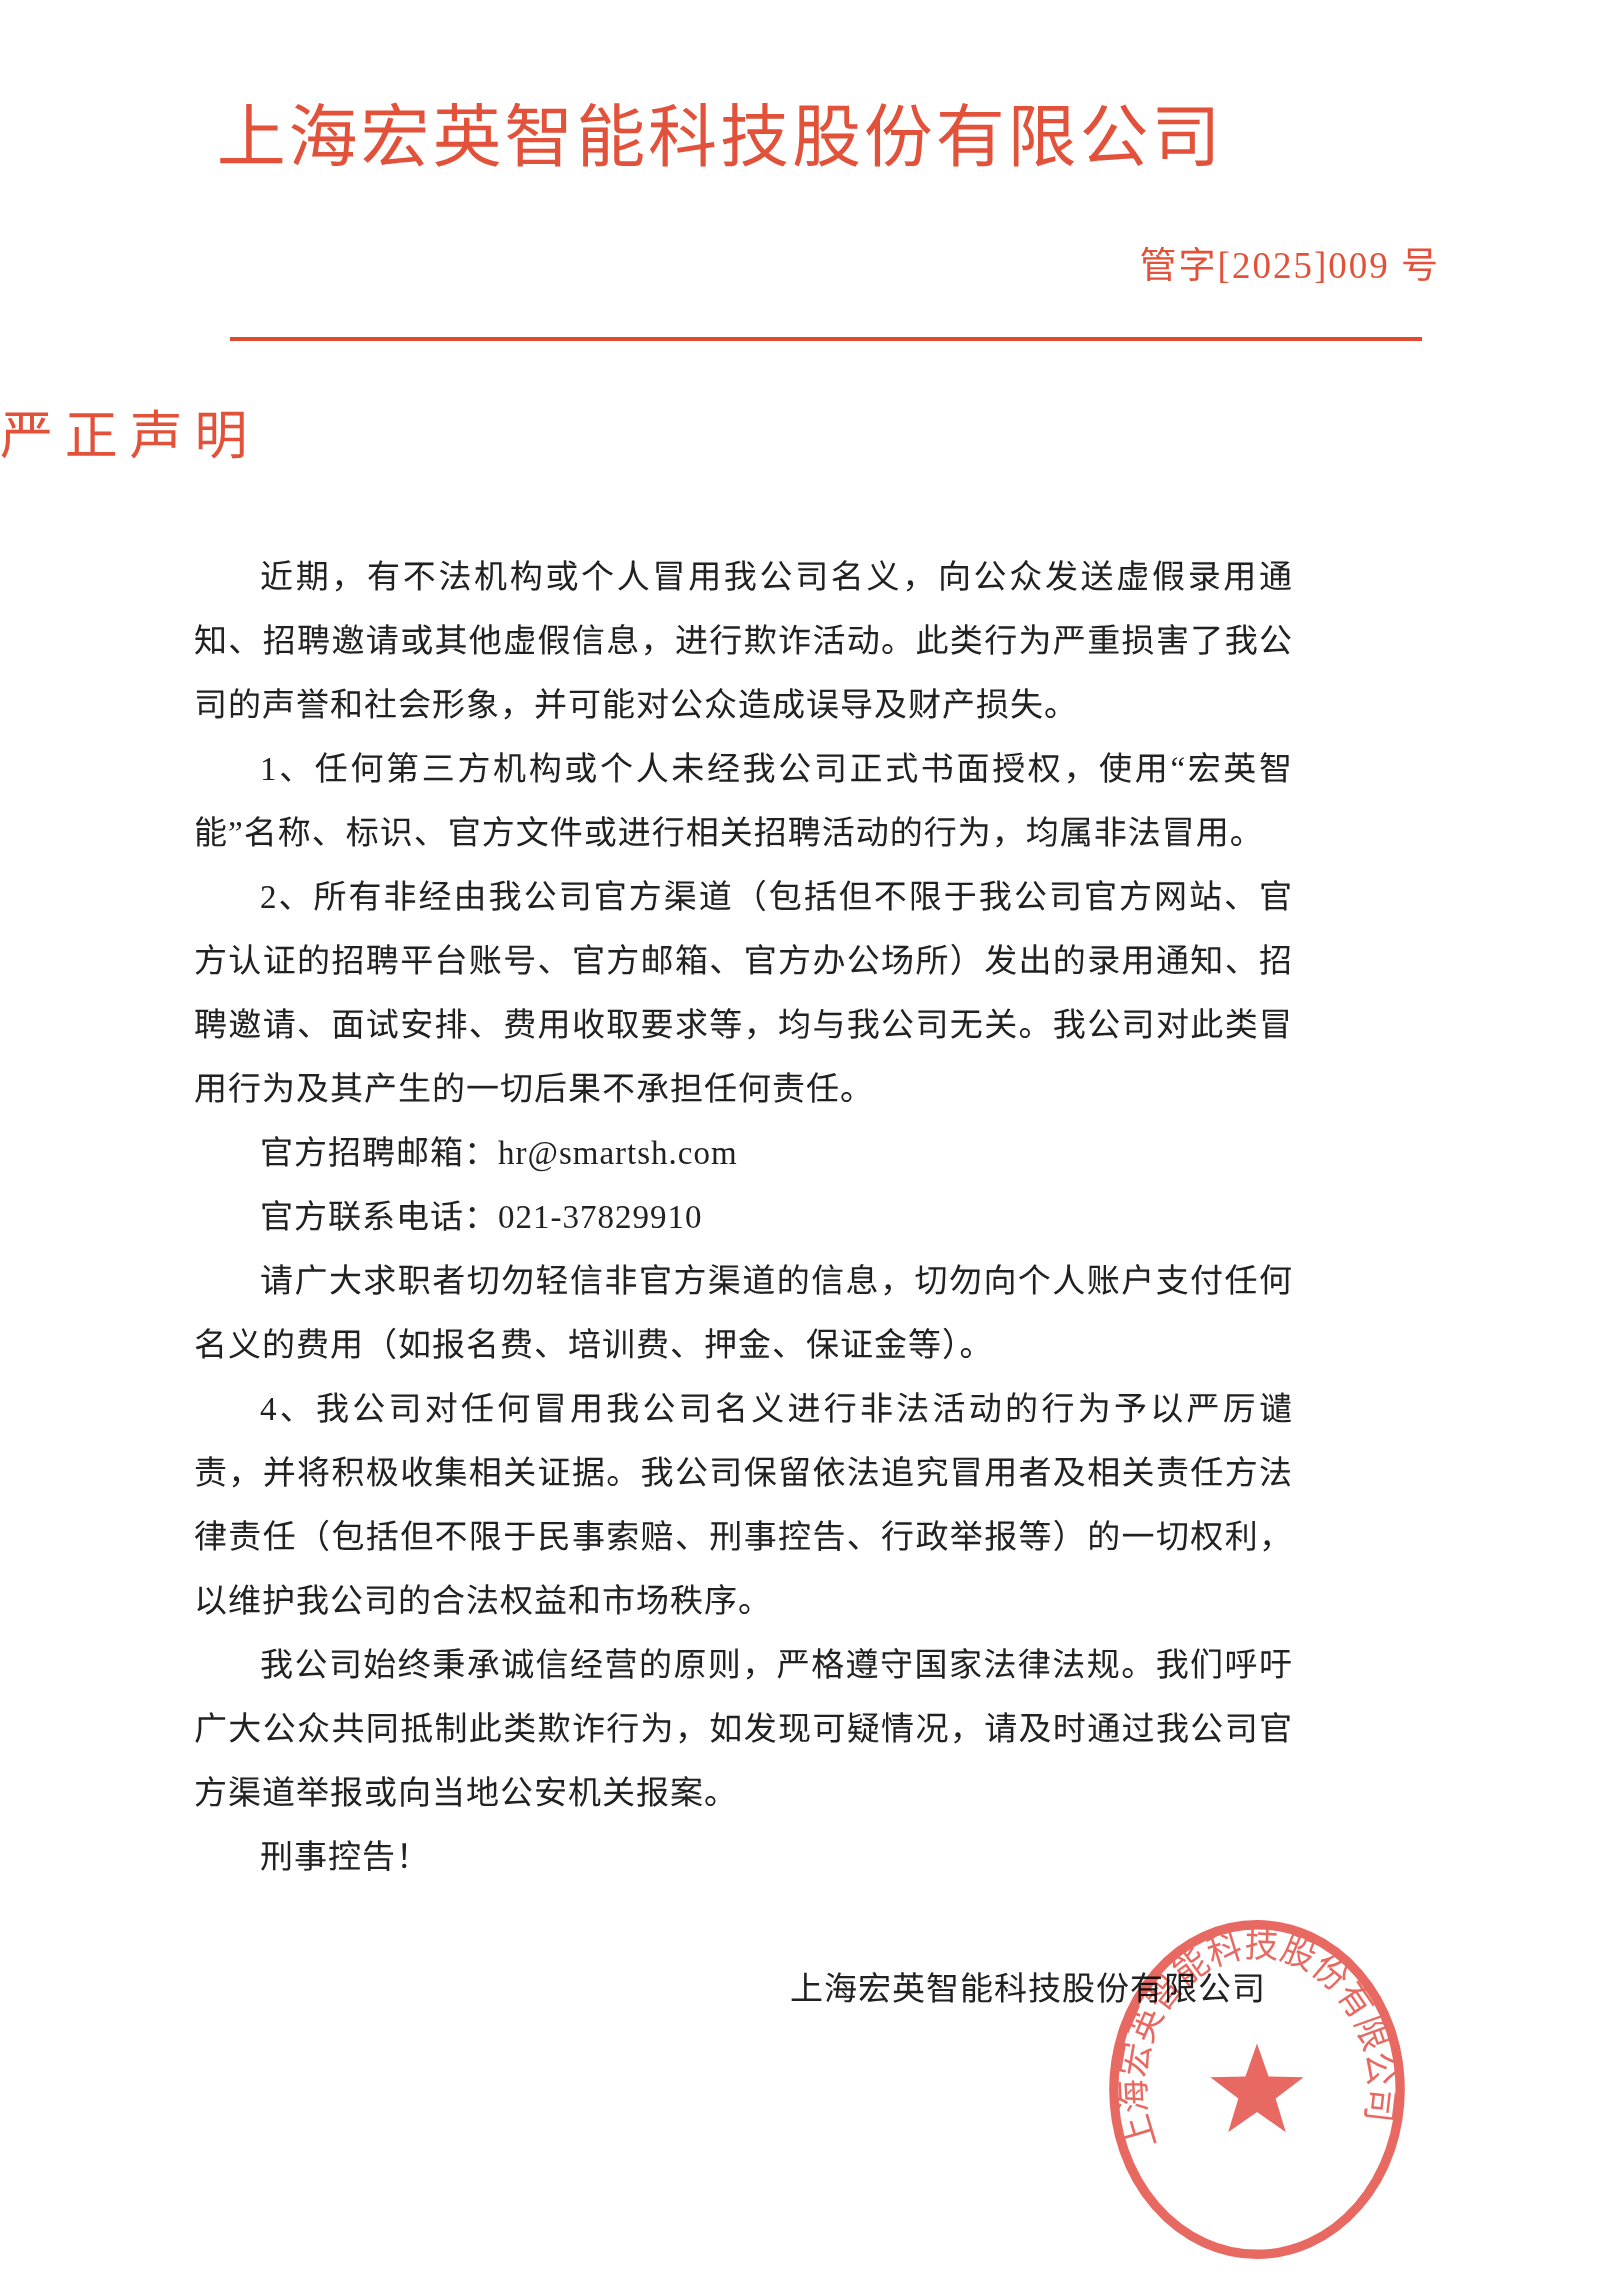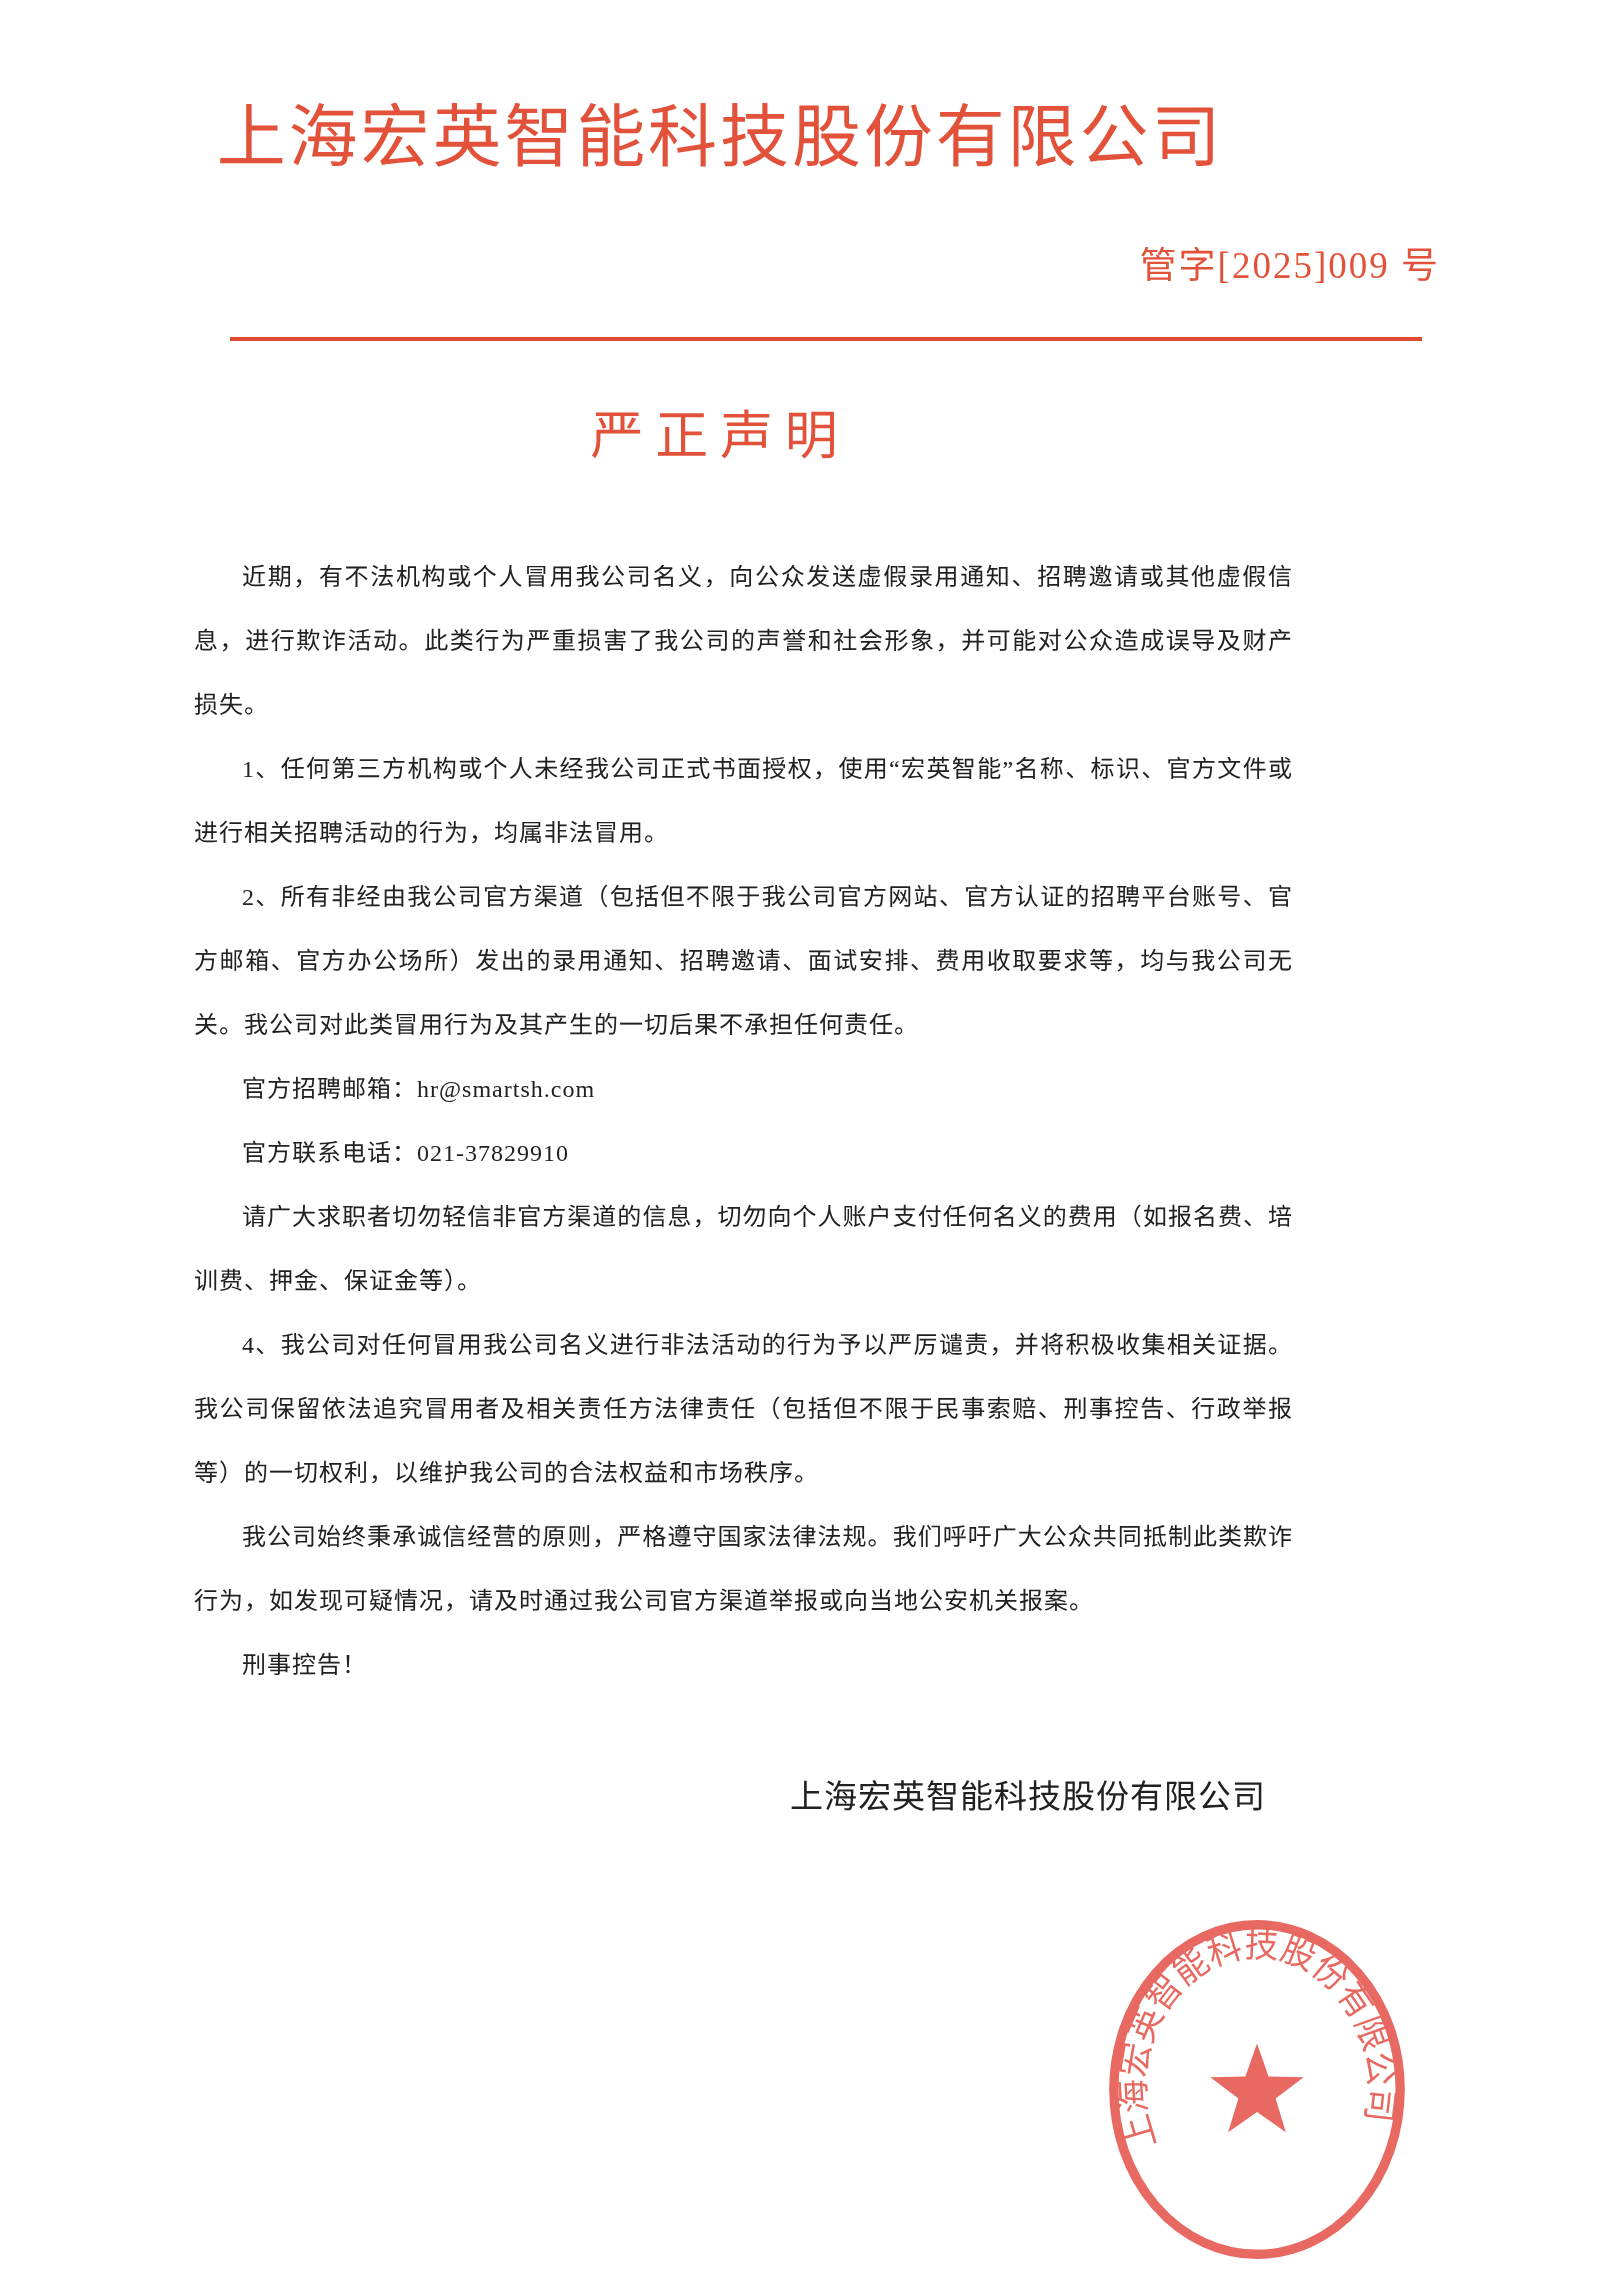--- a/index.html
+++ b/index.html
@@ -35,30 +35,29 @@
     color: #e2523a;
   }
   .red-rule {
     margin: 53px 0 0 230px;
     width: 1192px;
     height: 3.9px;
     background: #df4a31;
   }
   .statement-title {
     margin-top: 69px;
-    text-align: center;
     font-size: 53px;
     line-height: 1;
     font-weight: 400;
     letter-spacing: 11.8px;
     color: #e2523a;
   }
   .doc-body {
     margin: 82px 147px 0 194px;
-    font-size: 24px;
+    font-size: 33px;
     line-height: 64px;
     text-align: justify;
     letter-spacing: 1px;
   }
   .doc-body p {
     margin: 0;
     text-indent: 2em;
   }
   .doc-body p.contact-line {
     text-align: left;

